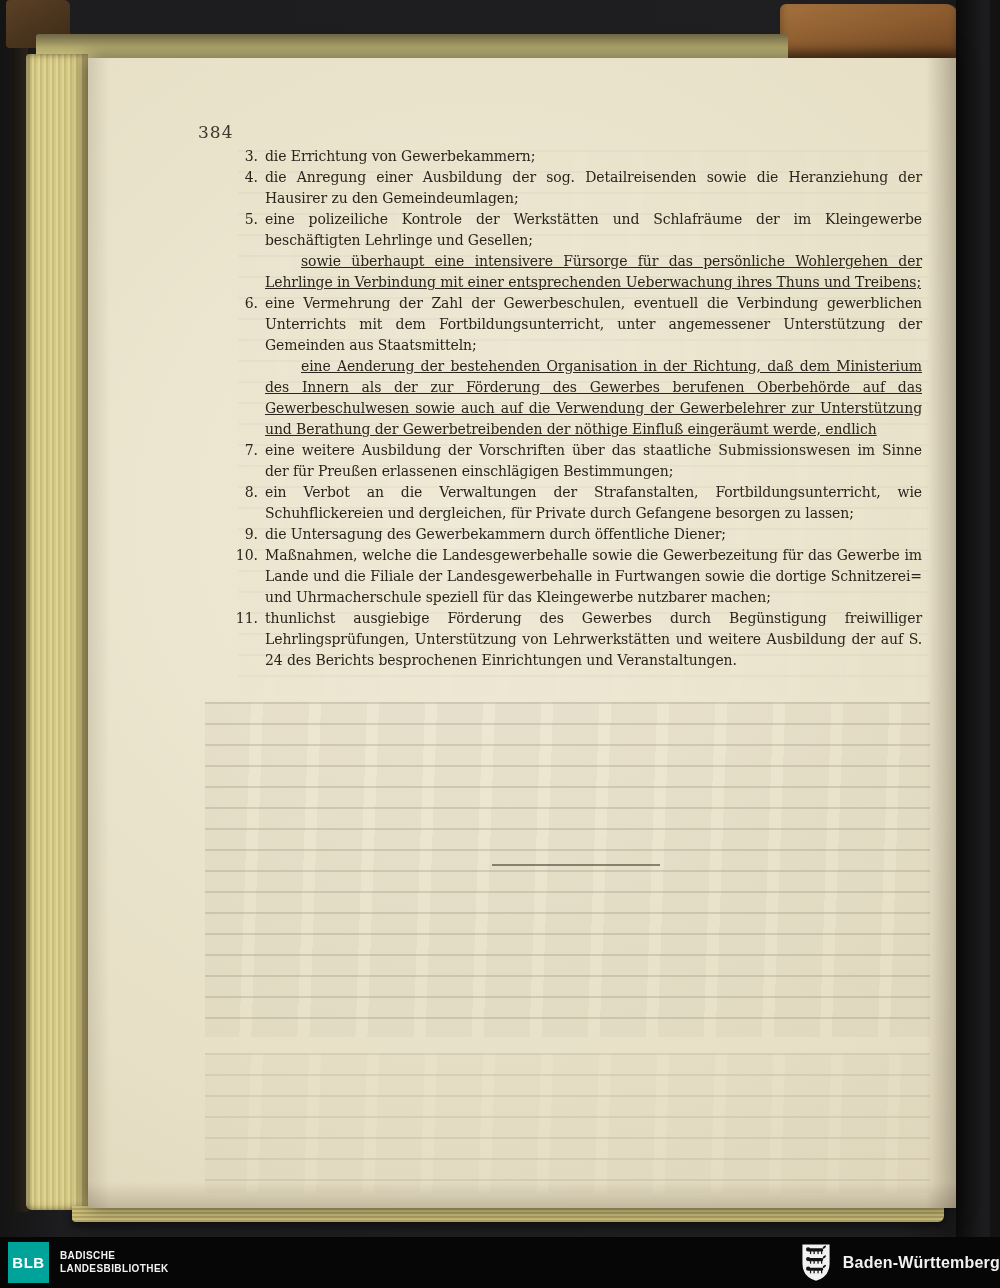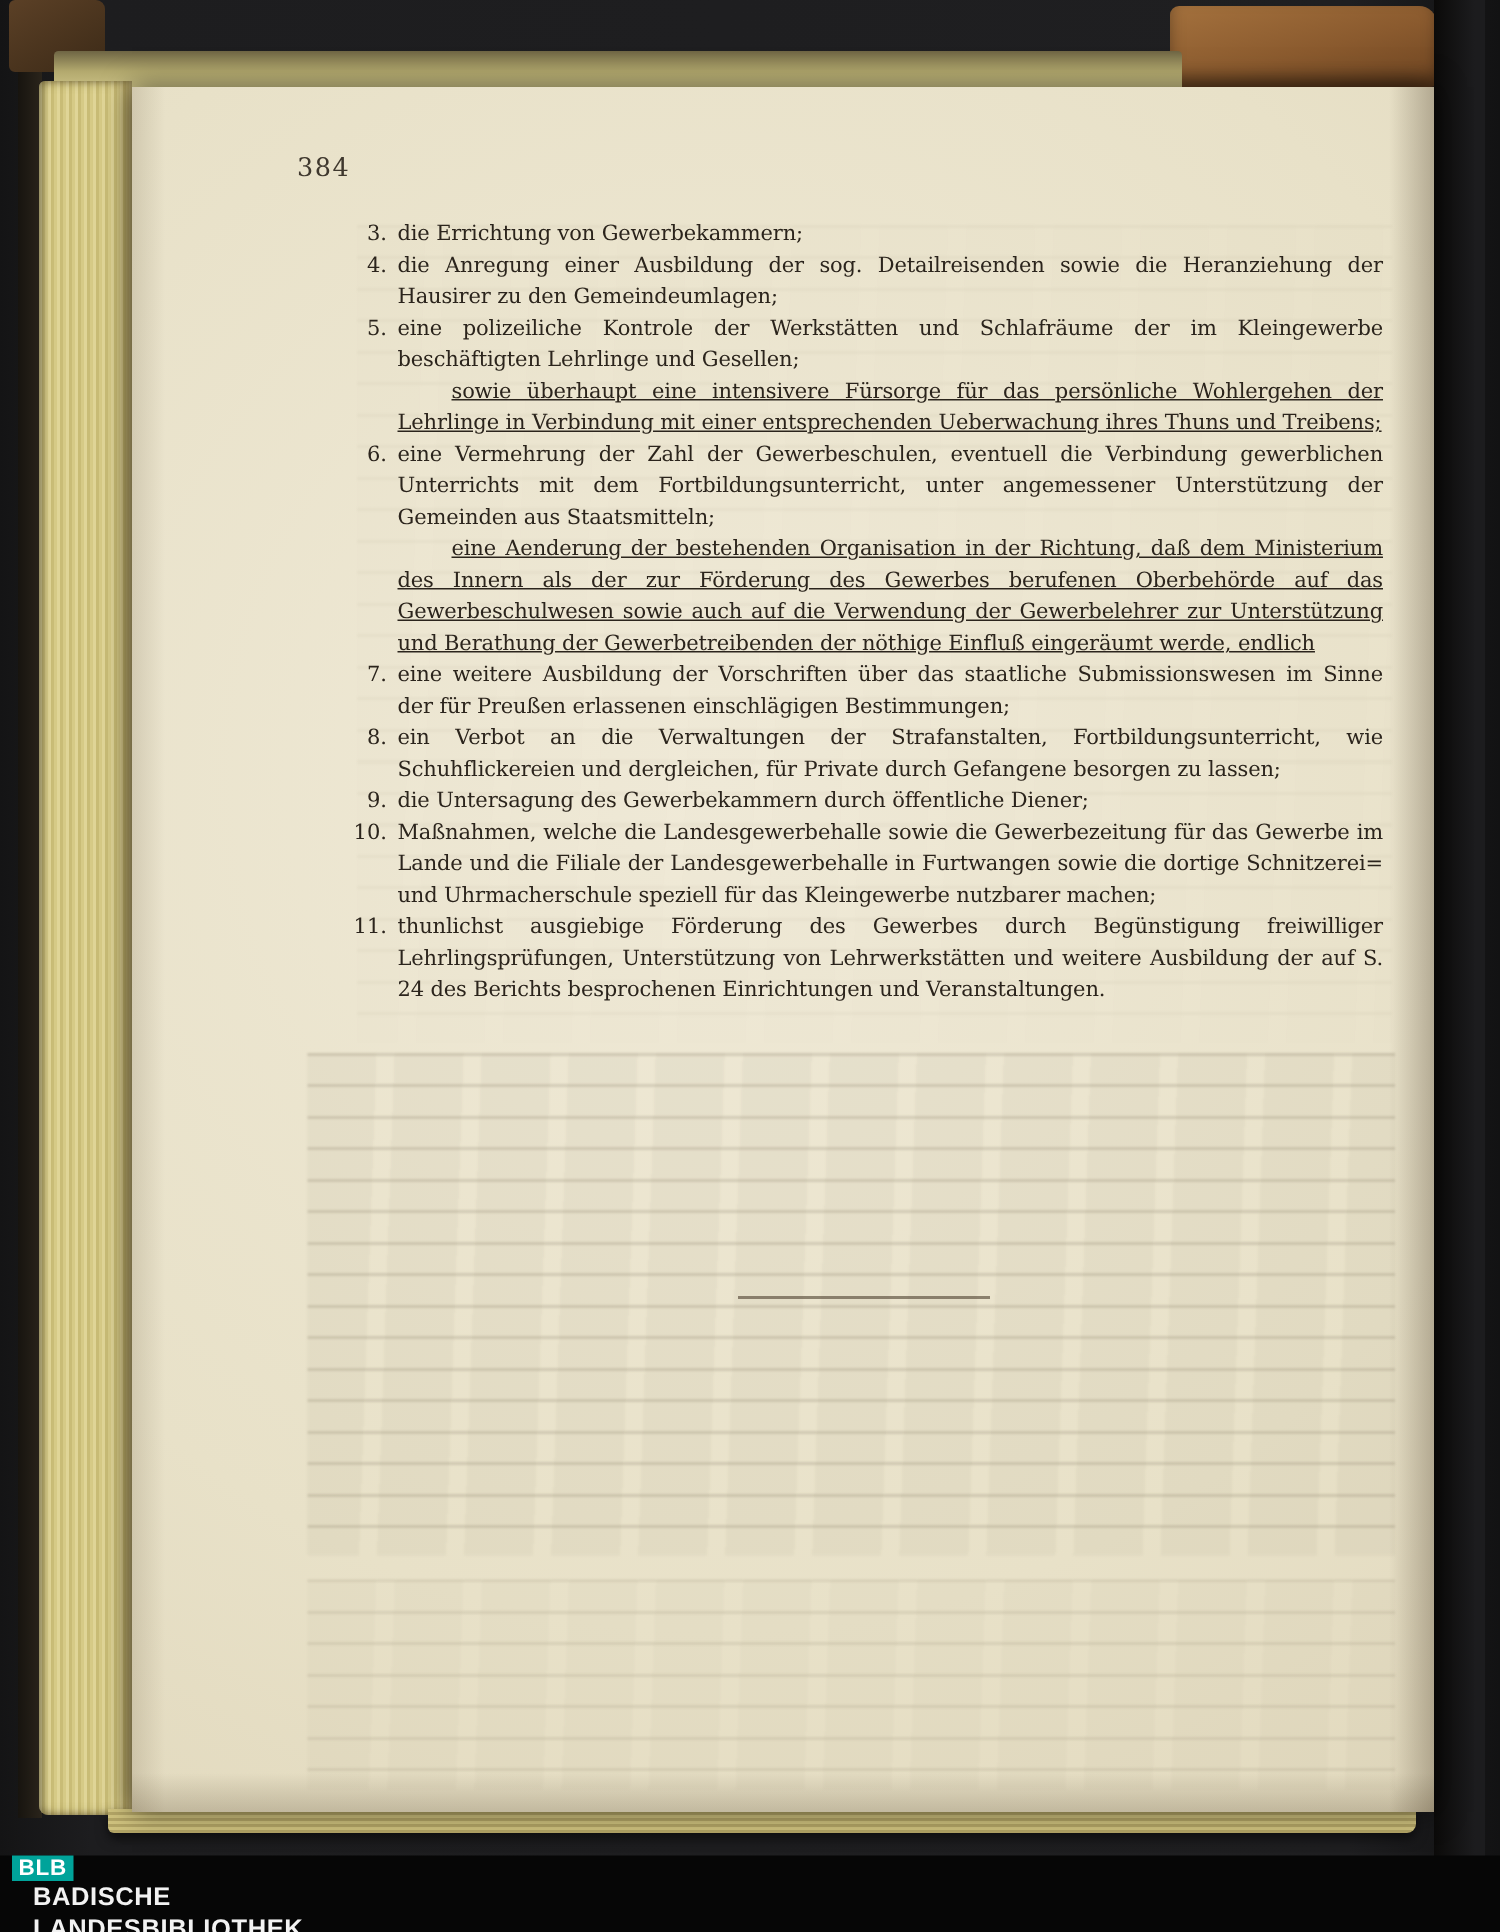--- a/index.html
+++ b/index.html
@@ -32,21 +32,21 @@
   .page{position:absolute;left:88px;top:58px;width:868px;height:1150px;
     background:radial-gradient(ellipse 120% 90% at 45% 40%,#f0ead8 0%,#e8e1c8 55%,#ddd3b6 100%);
     box-shadow:0 0 18px rgba(0,0,0,.55);}
   .page::after{content:"";position:absolute;right:0;top:0;bottom:0;width:30px;
     background:linear-gradient(90deg,rgba(60,45,25,0) 0%,rgba(60,45,25,.30) 100%);}
   .page::before{content:"";position:absolute;left:0;top:0;bottom:0;width:22px;
     background:linear-gradient(90deg,rgba(90,75,45,.16),rgba(90,75,45,0));}
   .page-bottom-shade{position:absolute;left:0;right:0;bottom:0;height:26px;
     background:linear-gradient(180deg,rgba(70,55,30,0),rgba(70,55,30,.22));}
 
-  .page-number{position:absolute;left:110px;top:44px;font-size:17px;letter-spacing:1px;
+  .page-number{position:absolute;left:110px;top:64px;font-size:17px;letter-spacing:1px;
     color:#3f382e;}
 
   .textblock{position:absolute;left:140px;top:88px;width:694px;color:#2b241c;
     font-size:14px;line-height:21px;}
   .item{display:flex;}
   .item .num{flex:0 0 30px;text-align:right;padding-right:7px;}
   .item .txt{flex:1;text-align:justify;letter-spacing:-0.1px;}
   .item.cont .txt{text-indent:36px;text-decoration:underline;}
 
   
@@ -55,24 +55,24 @@
       repeating-linear-gradient(180deg,rgba(112,102,80,.20) 0 2px,rgba(112,102,80,0) 2px 21px),
       repeating-linear-gradient(92deg,rgba(112,102,80,.05) 0 46px,rgba(112,102,80,0) 46px 58px);}
   .bleed.b1{left:117px;top:644px;width:725px;height:335px;}
   .bleed.b2{left:117px;top:995px;width:725px;height:140px;opacity:.65;}
   .bleed.b3{left:150px;top:92px;width:690px;height:545px;opacity:.22;}
   .sep-rule{position:absolute;left:404px;top:806px;width:168px;height:2px;
     background:rgba(80,68,50,.62);filter:blur(.3px);}
 
   
   .footer{position:absolute;left:0;top:1237px;width:1000px;height:51px;background:#060606;
-    display:flex;font-family:"Liberation Sans", sans-serif;color:#f2f2f2;flex-direction:column;}
+    display:flex;align-items:center;font-family:"Liberation Sans", sans-serif;color:#f2f2f2;}
   .blb-logo{width:41px;height:41px;margin-left:8px;display:flex;align-items:center;
     justify-content:center;font-weight:bold;font-size:15px;letter-spacing:.5px;color:#fff;}
-  .library-name{margin-left:22px;font-weight:bold;font-size:17px;line-height:1.25;
+  .library-name{margin-left:11px;font-weight:bold;font-size:10px;line-height:1.25;
     letter-spacing:.4px;}
   .footer-spacer{flex:1;}
   .coa{margin-right:10px;display:block;}
   .region-name{font-size:16px;font-weight:bold;letter-spacing:.2px;}
 </style>
 </head>
 <body>
 
 <div class="stage">
 

